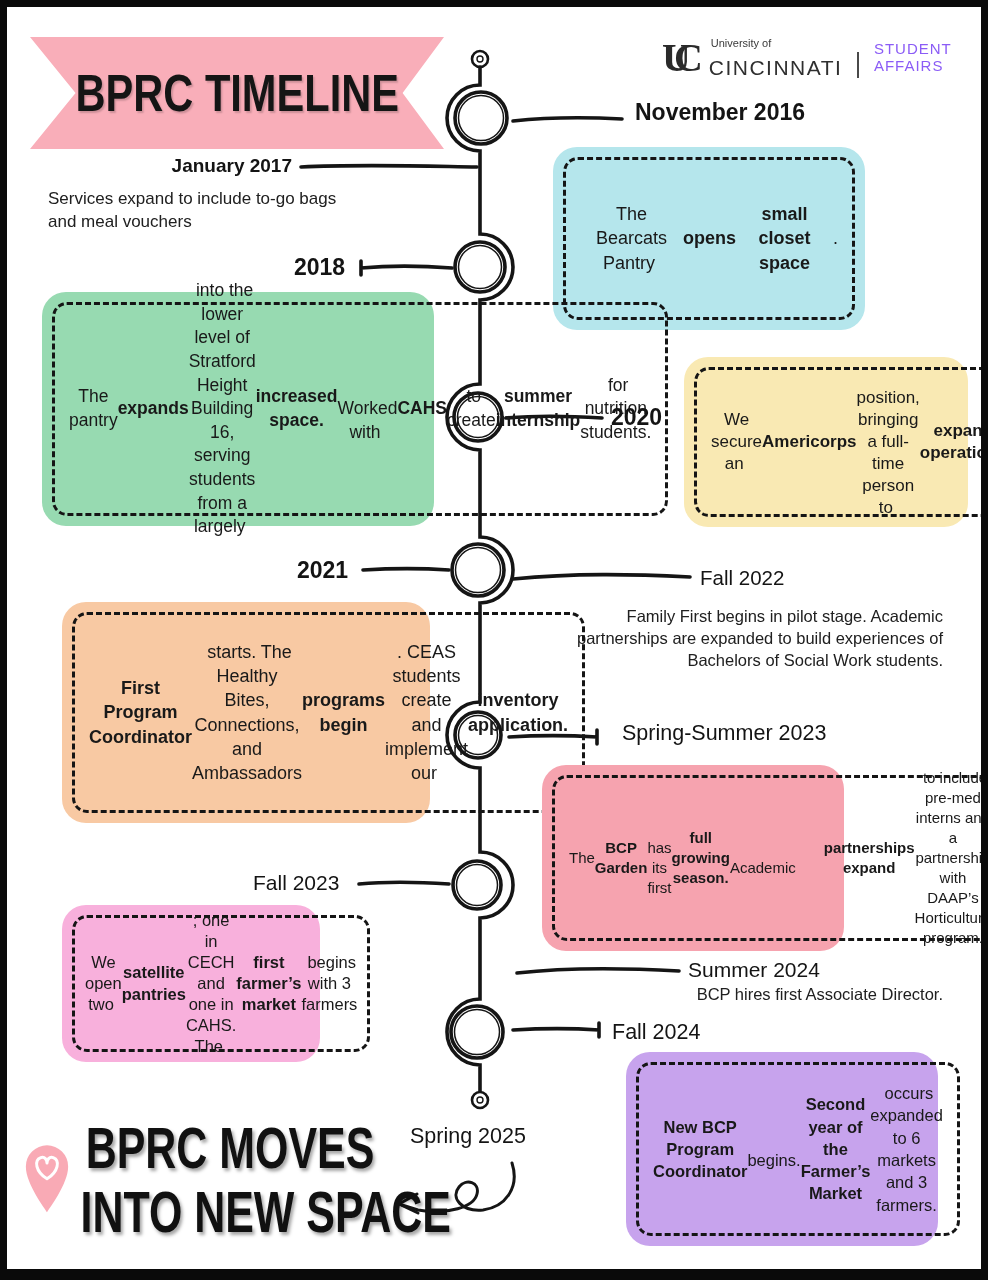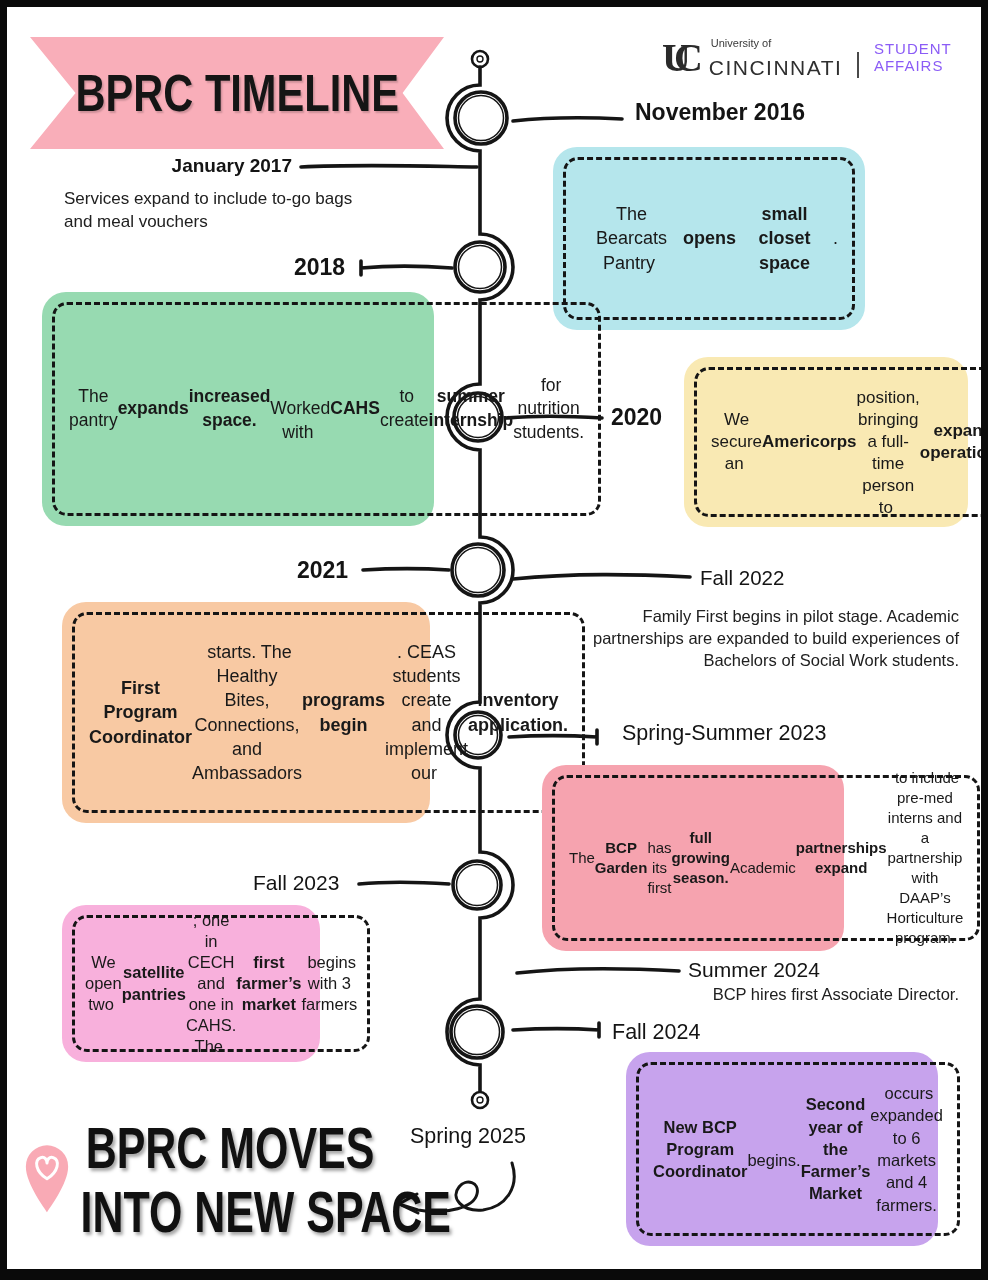--- a/index.html
+++ b/index.html
@@ -28,21 +28,21 @@
   .uc-mark .c{margin-left:-17px;}
   .logo-col{display:flex;flex-direction:column;line-height:1;}
   .logo-small{font-size:11px;color:#3a3a3a;margin-bottom:8px;margin-left:2px;}
   .logo-univ{font-size:21px;letter-spacing:1.5px;color:#2f2f2f;font-weight:500;}
   .logo-bar{width:2px;height:26px;background:#4a4a4a;margin:0 9px 0 9px;align-self:flex-end;}
   .logo-division{font-size:15px;letter-spacing:1px;color:#8b5cf6;align-self:flex-end;margin-bottom:4px;}
 
   
   .date{white-space:nowrap;color:#141414;z-index:6;}
   .date.bold{font-weight:700;}
-  .note{font-size:16.5px;line-height:1.33;color:#202020;z-index:6;margin-left:16px;}
+  .note{font-size:16.5px;line-height:1.33;color:#202020;z-index:6;}
 
   
   .box{border-radius:24px;padding:10px;z-index:6;display:flex;}
   .box-inner{
     flex:1;border:3px dashed #151515;border-radius:15px;
     display:flex;align-items:center;justify-content:center;text-align:center;
     padding:8px 14px;line-height:1.35;color:#191919;
   }
   .box-inner span{white-space:pre-wrap;}
   .bg-cyan{background:#b5e6ec;}
@@ -188,20 +188,21 @@
         <span style="font-weight: 700;">opens</span>
         <span style="font-weight: 700;">small closet space</span>
         <span>.</span>
       </div>
   </div>
 
   <div class="abs box bg-green" style="left:42px;top:292px;width:372px;height:214px;">
     <div class="box-inner" style="font-size:17.5px;">
         <span>The pantry </span>
         <span style="font-weight: 700;">expands</span>
+        <span> into the lower level of Stratford Height Building 16, serving students from a largely </span>
         <span style="font-weight: 700;">increased space.</span>
         <span> Worked with </span>
         <span style="font-weight: 700;">CAHS</span>
         <span> to create </span>
         <span style="font-weight: 700;">summer internship</span>
         <span> for nutrition students.</span>
       </div>
   </div>
 
   <div class="abs box bg-yellow" style="left:684px;top:357px;width:264px;height:150px;">
@@ -223,41 +224,41 @@
       </div>
   </div>
 
   <div class="abs box bg-redpink" style="left:542px;top:765px;width:282px;height:166px;">
     <div class="box-inner" style="font-size:15px;line-height:1.33;">
         <span>The </span>
         <span style="font-weight: 700;">BCP Garden</span>
         <span> has its first </span>
         <span style="font-weight: 700;">full growing season.</span>
         <span> Academic </span>
-        <span style="font-weight: 700;">partnerships expand</span>
+        <span style="font-weight: 700; margin-left: 28px;">partnerships expand</span>
         <span> to include pre-med interns and a partnership with DAAP’s Horticulture program.</span>
       </div>
   </div>
 
   <div class="abs box bg-pink" style="left:62px;top:905px;width:238px;height:137px;">
     <div class="box-inner" style="font-size:16.5px;line-height:1.28;padding:6px 10px;">
         <span>We open two </span>
         <span style="font-weight: 700;">satellite pantries</span>
         <span>; one in CECH and one in CAHS. The </span>
         <span style="font-weight: 700;">first farmer’s market</span>
         <span> begins with 3 farmers</span>
       </div>
   </div>
 
   <div class="abs box bg-purple" style="left:626px;top:1052px;width:292px;height:174px;">
     <div class="box-inner" style="font-size:16.5px;">
         <span style="font-weight: 700;">New BCP Program Coordinator</span>
         <span> begins. </span>
         <span style="font-weight: 700;">Second year of the Farmer’s Market</span>
-        <span> occurs expanded to 6 markets and 4 farmers.</span>
+        <span> occurs expanded to 6 markets and 3 farmers.</span>
       </div>
   </div>
 
   <svg class="abs pin" width="62" height="74" viewBox="0 0 64 84">
     <path d="M32 82 C 30 78 8 50 8 30 A 24 24 0 1 1 56 30 C 56 50 34 78 32 82 Z" fill="#f9aab5"></path>
     <path d="M32 44 C 19 36 17 23 25 20 C 29.5 18.5 32 22.5 32 26 C 32 22.5 34.5 18.5 39 20 C 47 23 45 36 32 44 Z" fill="#f9aab5" stroke="#ffffff" stroke-width="3.4" stroke-linejoin="round"></path>
   </svg>
 
   <div class="abs footer-title">
     <div>BPRC MOVES</div>

